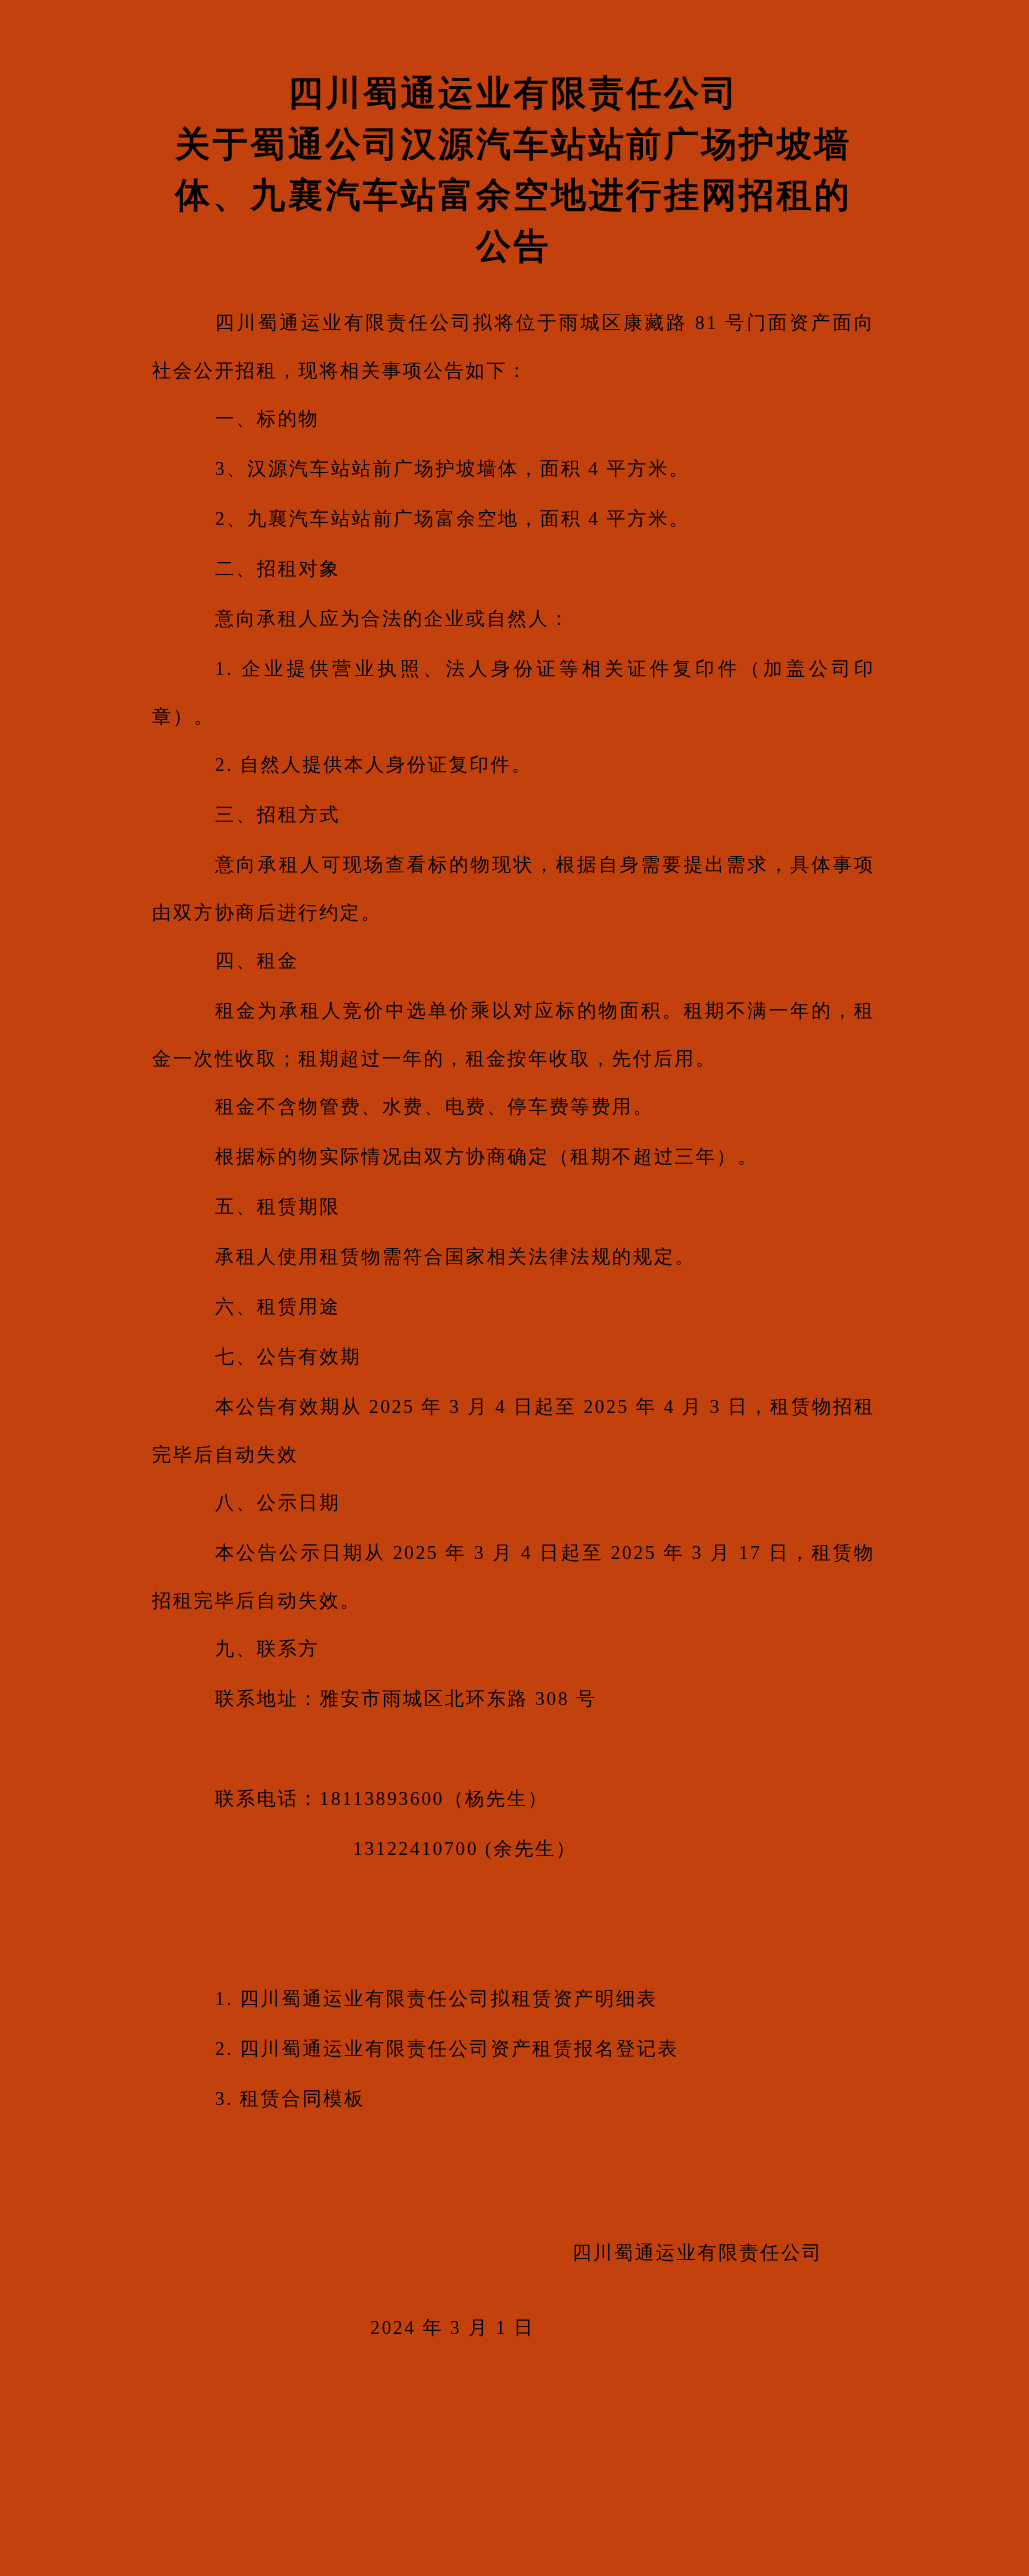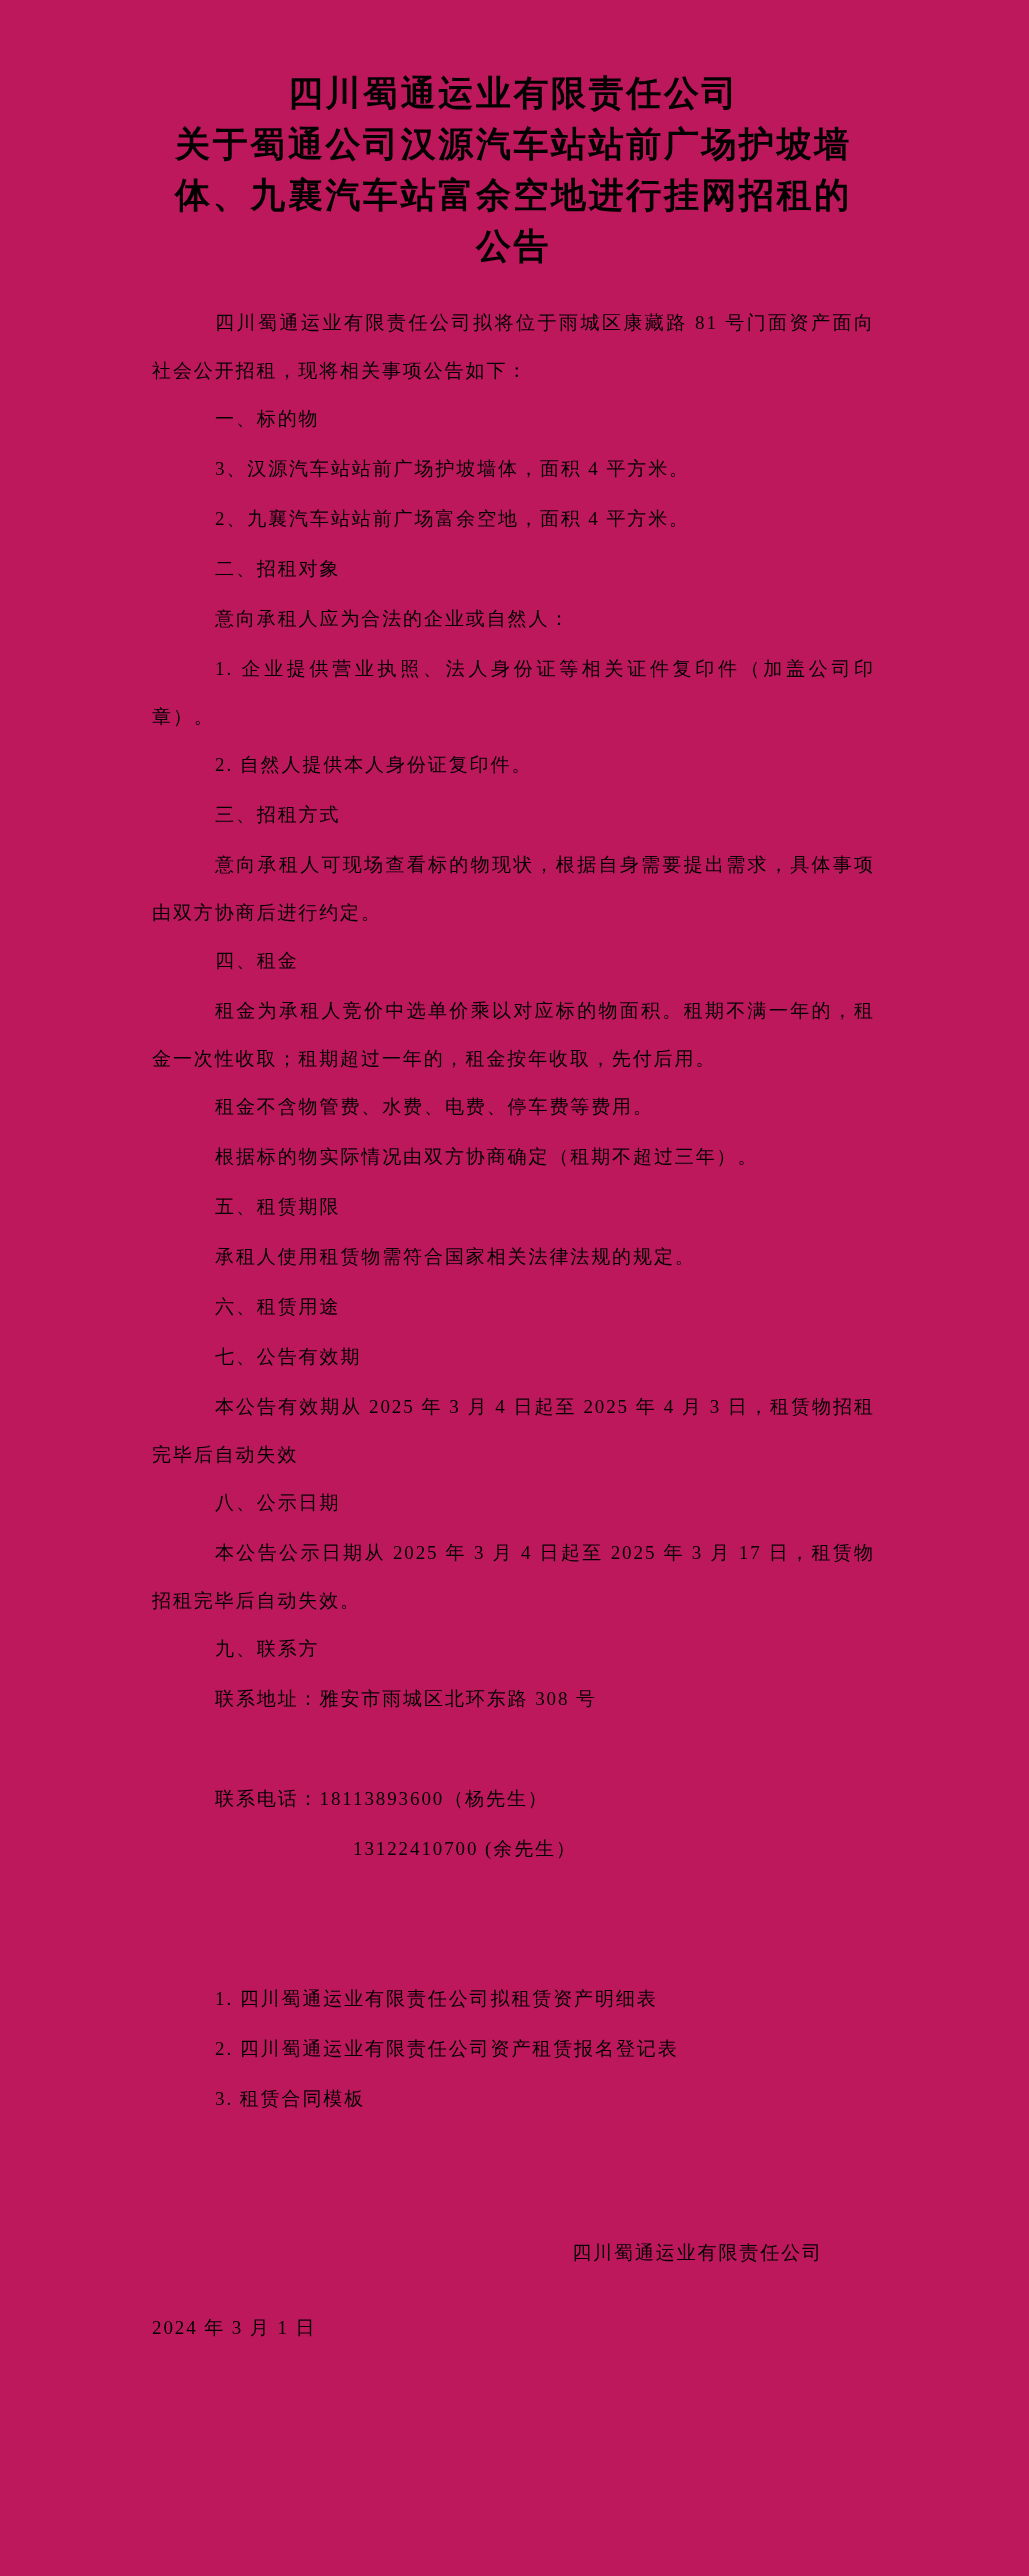--- a/index.html
+++ b/index.html
@@ -4,21 +4,21 @@
 <style>
   html, body {
     margin: 0;
     padding: 0;
     background: #ffffff;
   }
   .page {
     width: 1029px;
     min-height: 2576px;
     box-sizing: border-box;
-    background: #be185d;
+    background: #c2410c;
     color: #000000;
     padding: 68px 154px 39px 152px;
     overflow: hidden;
   }
   .doc-title {
     text-align: center;
     font-family: "Liberation Serif", "DejaVu Serif", serif;
     font-weight: 700;
     font-size: 35px;
     line-height: 51px;
@@ -49,21 +49,21 @@
     text-align: left;
   }
   .b-gap1 { height: 50px; min-height: 50px; }
   .b-gap2 { height: 100px; min-height: 100px; }
   .b-signature {
     text-align: right;
     padding-right: 52px;
     margin-top: 104px;
   }
   .b-date {
-    text-align: left;
+    text-align: center;
     padding-right: 122px;
     margin-top: 25px;
   }
 </style>
 </head>
 <body>
 
 <div class="page">
 
   <div class="doc-title">

